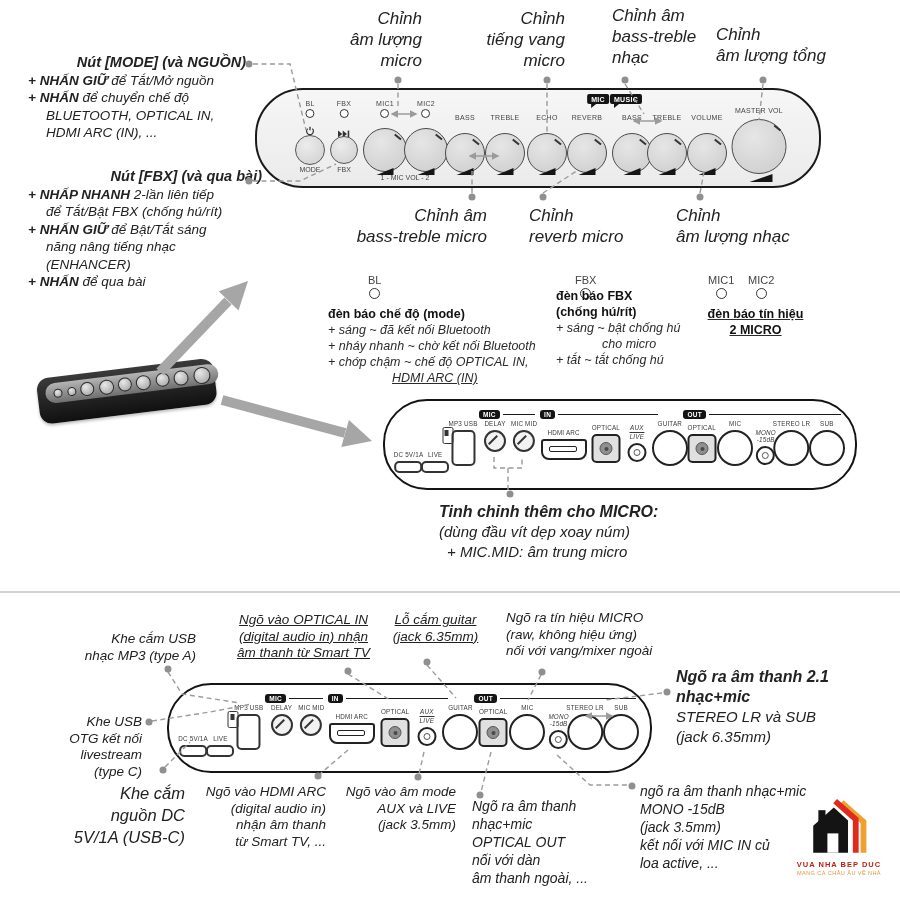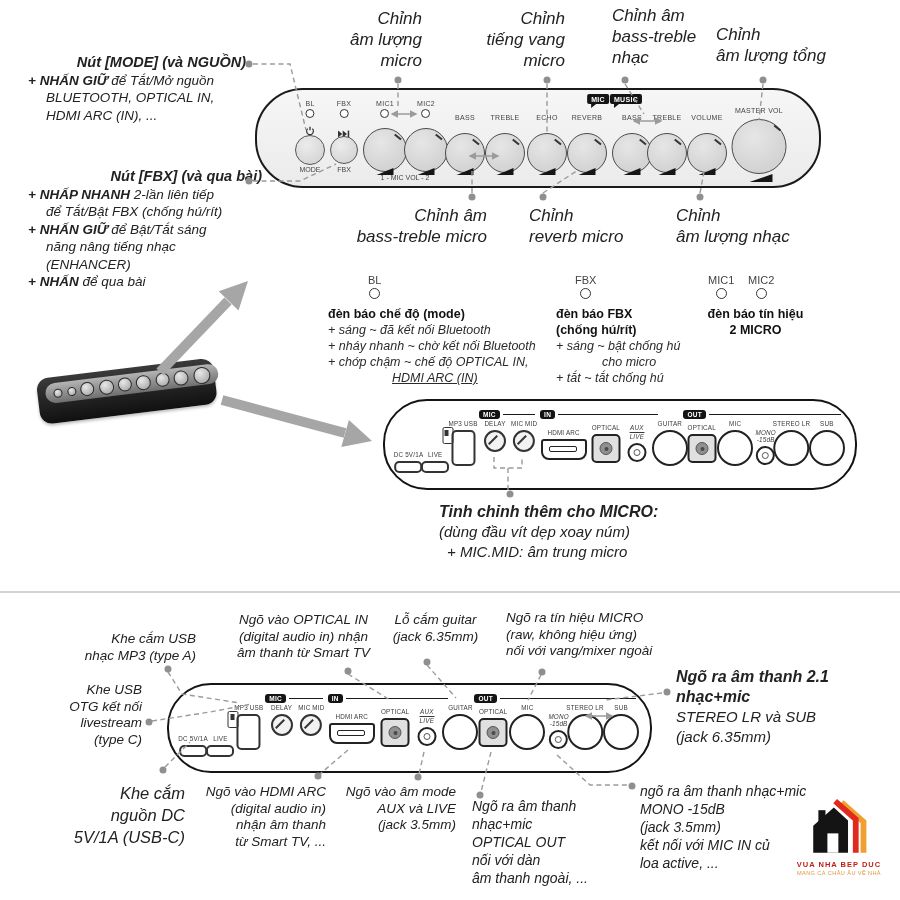--- a/index.html
+++ b/index.html
@@ -2,21 +2,21 @@
 <html><head>
 <meta charset="utf-8">
 <style>
   html,body{margin:0;padding:0;}
   body{width:900px;height:900px;position:relative;background:#fff;overflow:hidden;
        font-family:"Liberation Sans", sans-serif;color:#2b2b2b;}
   .abs{position:absolute;}
   .pre{white-space:pre-line;}
   .bold{font-weight:bold;}
   .tr{text-align:right;}
-  .tc{text-align:center;}
+  .tc{text-align:center;text-decoration:underline;}
 
   
   .toplab{font-style:italic;font-size:17px;line-height:21px;color:#222;}
   .note{font-style:italic;font-size:13.5px;line-height:17.5px;color:#222;}
   .note .title{font-weight:bold;font-size:14.5px;}
   .note .ln .b{font-weight:bold;}
   .note .ln.cont{padding-left:18px;}
   .legend{font-size:12.5px;line-height:16px;}
   .legend .title{font-weight:bold;color:#111;}
   .legend .ln{font-style:italic;}
@@ -108,20 +108,21 @@
 micro</div>
 <div class="abs toplab pre" style="left:612px;top:5px;width:110px;">Chỉnh âm
 bass-treble
 nhạc</div>
 <div class="abs toplab pre" style="left:716px;top:24px;width:140px;">Chỉnh
 âm lượng tổng</div>
 
 <div class="abs note" style="left:28px;top:54px;width:218px;">
   <div class="title tr">Nút [MODE] (và NGUỒN)</div>
   <div class="ln"><span class="b">+ NHẤN GIỮ</span><span> để Tắt/Mở nguồn</span></div>
+  <div class="ln"><span class="b">+ NHẤN</span><span> để chuyển chế độ</span></div>
   <div class="ln cont"><span class="b"></span><span>BLUETOOTH, OPTICAL IN,</span></div>
   <div class="ln cont"><span class="b"></span><span>HDMI ARC (IN), ...</span></div>
 </div>
 
 <div class="abs note" style="left:28px;top:168px;width:234px;">
   <div class="title tr">Nút [FBX] (và qua bài)</div>
   <div class="ln"><span class="b">+ NHẤP NHANH</span><span> 2-lần liên tiếp</span></div>
   <div class="ln cont"><span class="b"></span><span>để Tắt/Bật FBX (chống hú/rít)</span></div>
   <div class="ln"><span class="b">+ NHẤN GIỮ</span><span> để Bật/Tắt sáng</span></div>
   <div class="ln cont"><span class="b"></span><span>năng nâng tiếng nhạc (ENHANCER)</span></div>
@@ -225,21 +226,21 @@
   <span style="width:9px;height:9px;border:1.5px solid #333;border-radius:50%;background:#fff;"></span>
 </div>
 
 <div class="abs legend" style="left:328px;top:306px;width:240px;">
   <div class="title">đèn báo chế độ (mode)</div>
   <div class="ln">+ sáng ~ đã kết nối Bluetooth</div>
   <div class="ln">+ nháy nhanh ~ chờ kết nối Bluetooth</div>
   <div class="ln">+ chớp chậm ~ chế độ OPTICAL IN,</div>
   <div class="ln ind2">HDMI ARC (IN)</div>
 </div>
-<div class="abs legend" style="left:556px;top:306px;width:150px;">
+<div class="abs legend" style="left:556px;top:288px;width:150px;">
   <div class="title pre">đèn báo FBX
 (chống hú/rít)</div>
   <div class="ln">+ sáng ~ bật chống hú</div>
   <div class="ln ind">cho micro</div>
   <div class="ln">+ tắt ~ tắt chống hú</div>
 </div>
 <div class="abs legend tc" style="left:688px;top:306px;width:135px;">
   <div class="title pre">đèn báo tín hiệu
 2 MICRO</div>
 </div>
@@ -426,21 +427,21 @@
 <div class="abs pnote tr pre" style="left:70px;top:631px;width:126px;">Khe cắm USB
 nhạc MP3 (type A)</div>
 <div class="abs pnote tc pre" style="left:226px;top:612px;width:155px;">Ngõ vào OPTICAL IN
 (digital audio in) nhận
 âm thanh từ Smart TV</div>
 <div class="abs pnote tc pre" style="left:383px;top:612px;width:105px;">Lỗ cắm guitar
 (jack 6.35mm)</div>
 <div class="abs pnote pre" style="left:506px;top:610px;width:165px;">Ngõ ra tín hiệu MICRO
 (raw, không hiệu ứng)
 nối với vang/mixer ngoài</div>
-<div class="abs pnote tr pre" style="left:60px;top:682px;width:82px;">Khe USB
+<div class="abs pnote tr pre" style="left:60px;top:714px;width:82px;">Khe USB
 OTG kết nối
 livestream
 (type C)</div>
 <div class="abs" style="left:676px;top:667px;width:205px;">
   <div class="pnote bold pre" style="font-size:16px;line-height:20px;">Ngõ ra âm thanh 2.1
 nhạc+mic</div>
   <div class="pnote pre" style="font-size:15px;line-height:20px;">STEREO LR và SUB
 (jack 6.35mm)</div>
 </div>
 <div class="abs pnote tr pre" style="left:52px;top:782px;width:133px;font-size:16.5px;line-height:22px;">Khe cắm

